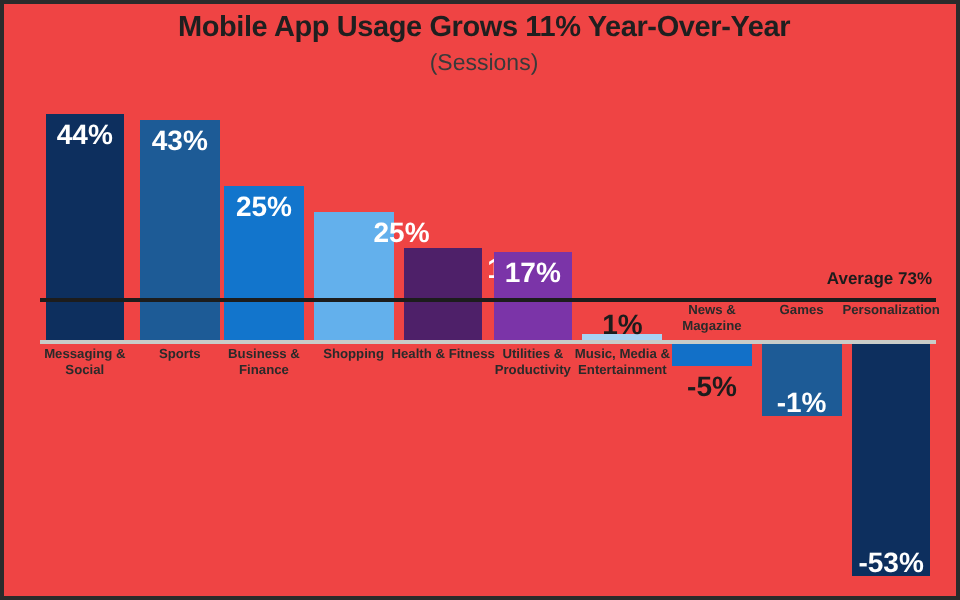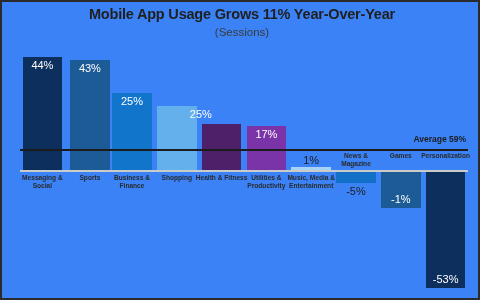--- a/index.html
+++ b/index.html
@@ -5,21 +5,21 @@
   * { box-sizing: border-box; margin: 0; padding: 0; }
   html, body {
     width: 480px; height: 300px;
     background: #ffffff;
     font-family: "Liberation Sans", sans-serif;
     overflow: hidden;
   }
   #chart-card {
     position: relative;
     width: 480px; height: 300px;
-    background: #3b82f6;
+    background: #ef4444;
     border: 2px solid #2b2b2b;
     overflow: hidden;
   }
   #title {
     position: absolute; top: 4px; left: 0; width: 480px;
     text-align: center;
     font-size: 14.5px; font-weight: bold; color: #1f1f1f;
     letter-spacing: -0.2px;
   }
   #subtitle {
@@ -49,21 +49,21 @@
   }
   .bar-col {
     position: absolute; top: 0; height: 248px;
   }
   .bar {
     position: absolute; left: 0; width: 100%;
   }
   .bar-value {
     position: absolute; left: 0; width: 100%;
     text-align: center;
-    font-size: 11px; font-weight: normal;
+    font-size: 14px; font-weight: bold;
     color: #ffffff;
     white-space: nowrap;
   }
   .bar-value.outside {
     color: #1c1c1c;
   }
   .cat-label {
     position: absolute; left: -6px; width: calc(100% + 12px);
     top: 128px;
     text-align: center;
@@ -127,16 +127,16 @@
           <div class="cat-label" style="top: 106px;">Games</div>
         </div>
         <div class="bar-col" style="left: 405.7px; width: 39.8px;">
           <div class="bar" style="background: rgb(13, 47, 94); height: 117.76px; top: 124px;"></div>
           <div class="bar-value" style="top: 226.76px;">-53%</div>
           <div class="cat-label" style="top: 106px;">Personalization</div>
         </div>
       </div>
     <div id="zero-line"></div>
     <div id="avg-line"></div>
-    <div id="avg-label">Average 59%</div>
+    <div id="avg-label">Average 73%</div>
   </div>
 
 </div>
 
 </body></html>

